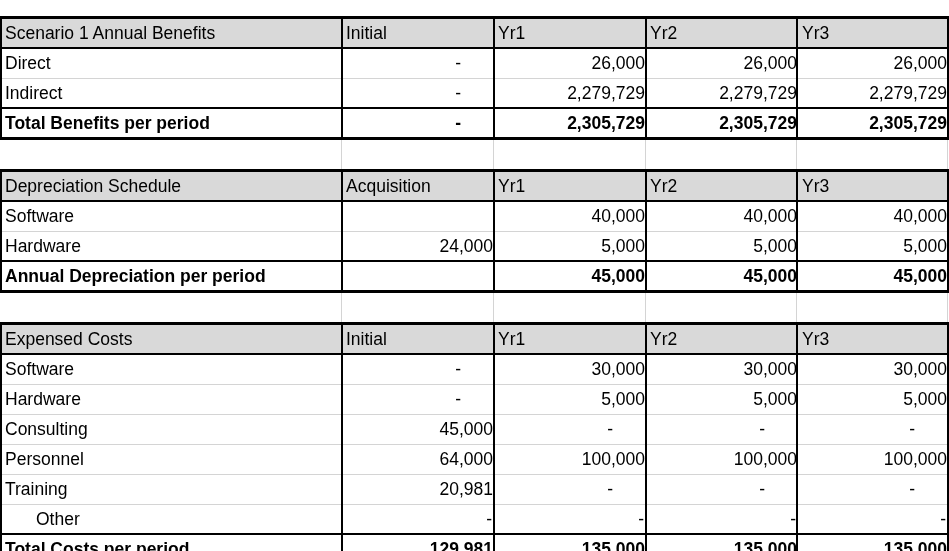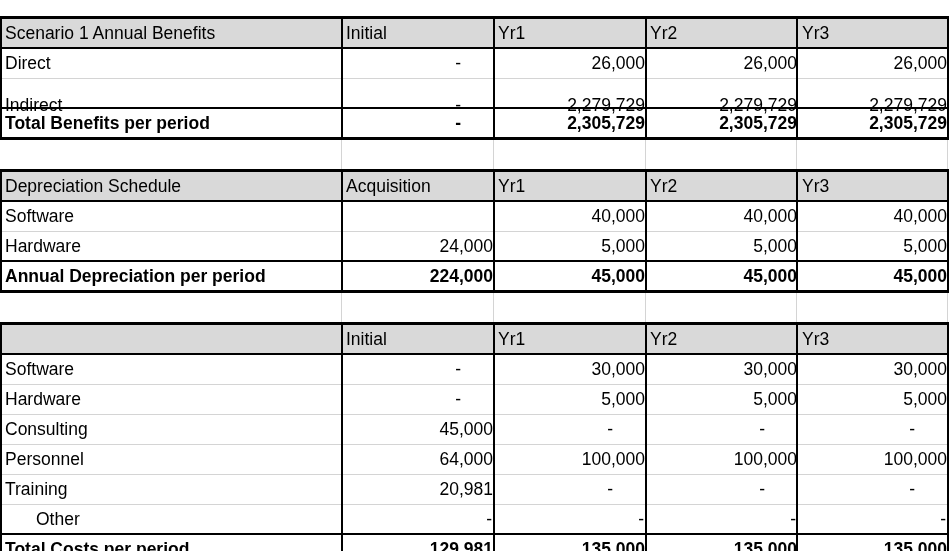--- a/index.html
+++ b/index.html
@@ -55,21 +55,21 @@
         <div class="cell c3 hdr-txt">Yr2</div>
         <div class="cell c4 hdr-txt">Yr3</div>
       </div>
       <div class="row" style="top: 32px;">
         <div class="cell c0">Direct</div>
         <div class="cell c1 dash">-</div>
         <div class="cell c2 num">26,000</div>
         <div class="cell c3 num">26,000</div>
         <div class="cell c4 num">26,000</div>
       </div>
-      <div class="row" style="top: 62px; margin-top: 12px;">
+      <div class="row" style="top: 62px;">
         <div class="cell c0">Indirect</div>
         <div class="cell c1 dash">-</div>
         <div class="cell c2 num">2,279,729</div>
         <div class="cell c3 num">2,279,729</div>
         <div class="cell c4 num">2,279,729</div>
       </div>
       <div class="row" style="top: 92px;">
         <div class="cell c0 bold">Total Benefits per period</div>
         <div class="cell c1 dash bold">-</div>
         <div class="cell c2 num bold">2,305,729</div>
@@ -92,27 +92,27 @@
       </div>
       <div class="row" style="top: 215px;">
         <div class="cell c0">Hardware</div>
         <div class="cell c1 num">24,000</div>
         <div class="cell c2 num">5,000</div>
         <div class="cell c3 num">5,000</div>
         <div class="cell c4 num">5,000</div>
       </div>
       <div class="row" style="top: 245px;">
         <div class="cell c0 bold">Annual Depreciation per period</div>
-        <div class="cell c1 num bold">224,000</div>
         <div class="cell c2 num bold">45,000</div>
         <div class="cell c3 num bold">45,000</div>
         <div class="cell c4 num bold">45,000</div>
       </div>
       <div class="hdrbg" style="top: 308px;"></div>
       <div class="row" style="top: 308px;">
+        <div class="cell c0">Expensed Costs</div>
         <div class="cell c1 hdr-txt">Initial</div>
         <div class="cell c2 hdr-txt">Yr1</div>
         <div class="cell c3 hdr-txt">Yr2</div>
         <div class="cell c4 hdr-txt">Yr3</div>
       </div>
       <div class="row" style="top: 338px;">
         <div class="cell c0">Software</div>
         <div class="cell c1 dash">-</div>
         <div class="cell c2 num">30,000</div>
         <div class="cell c3 num">30,000</div>

